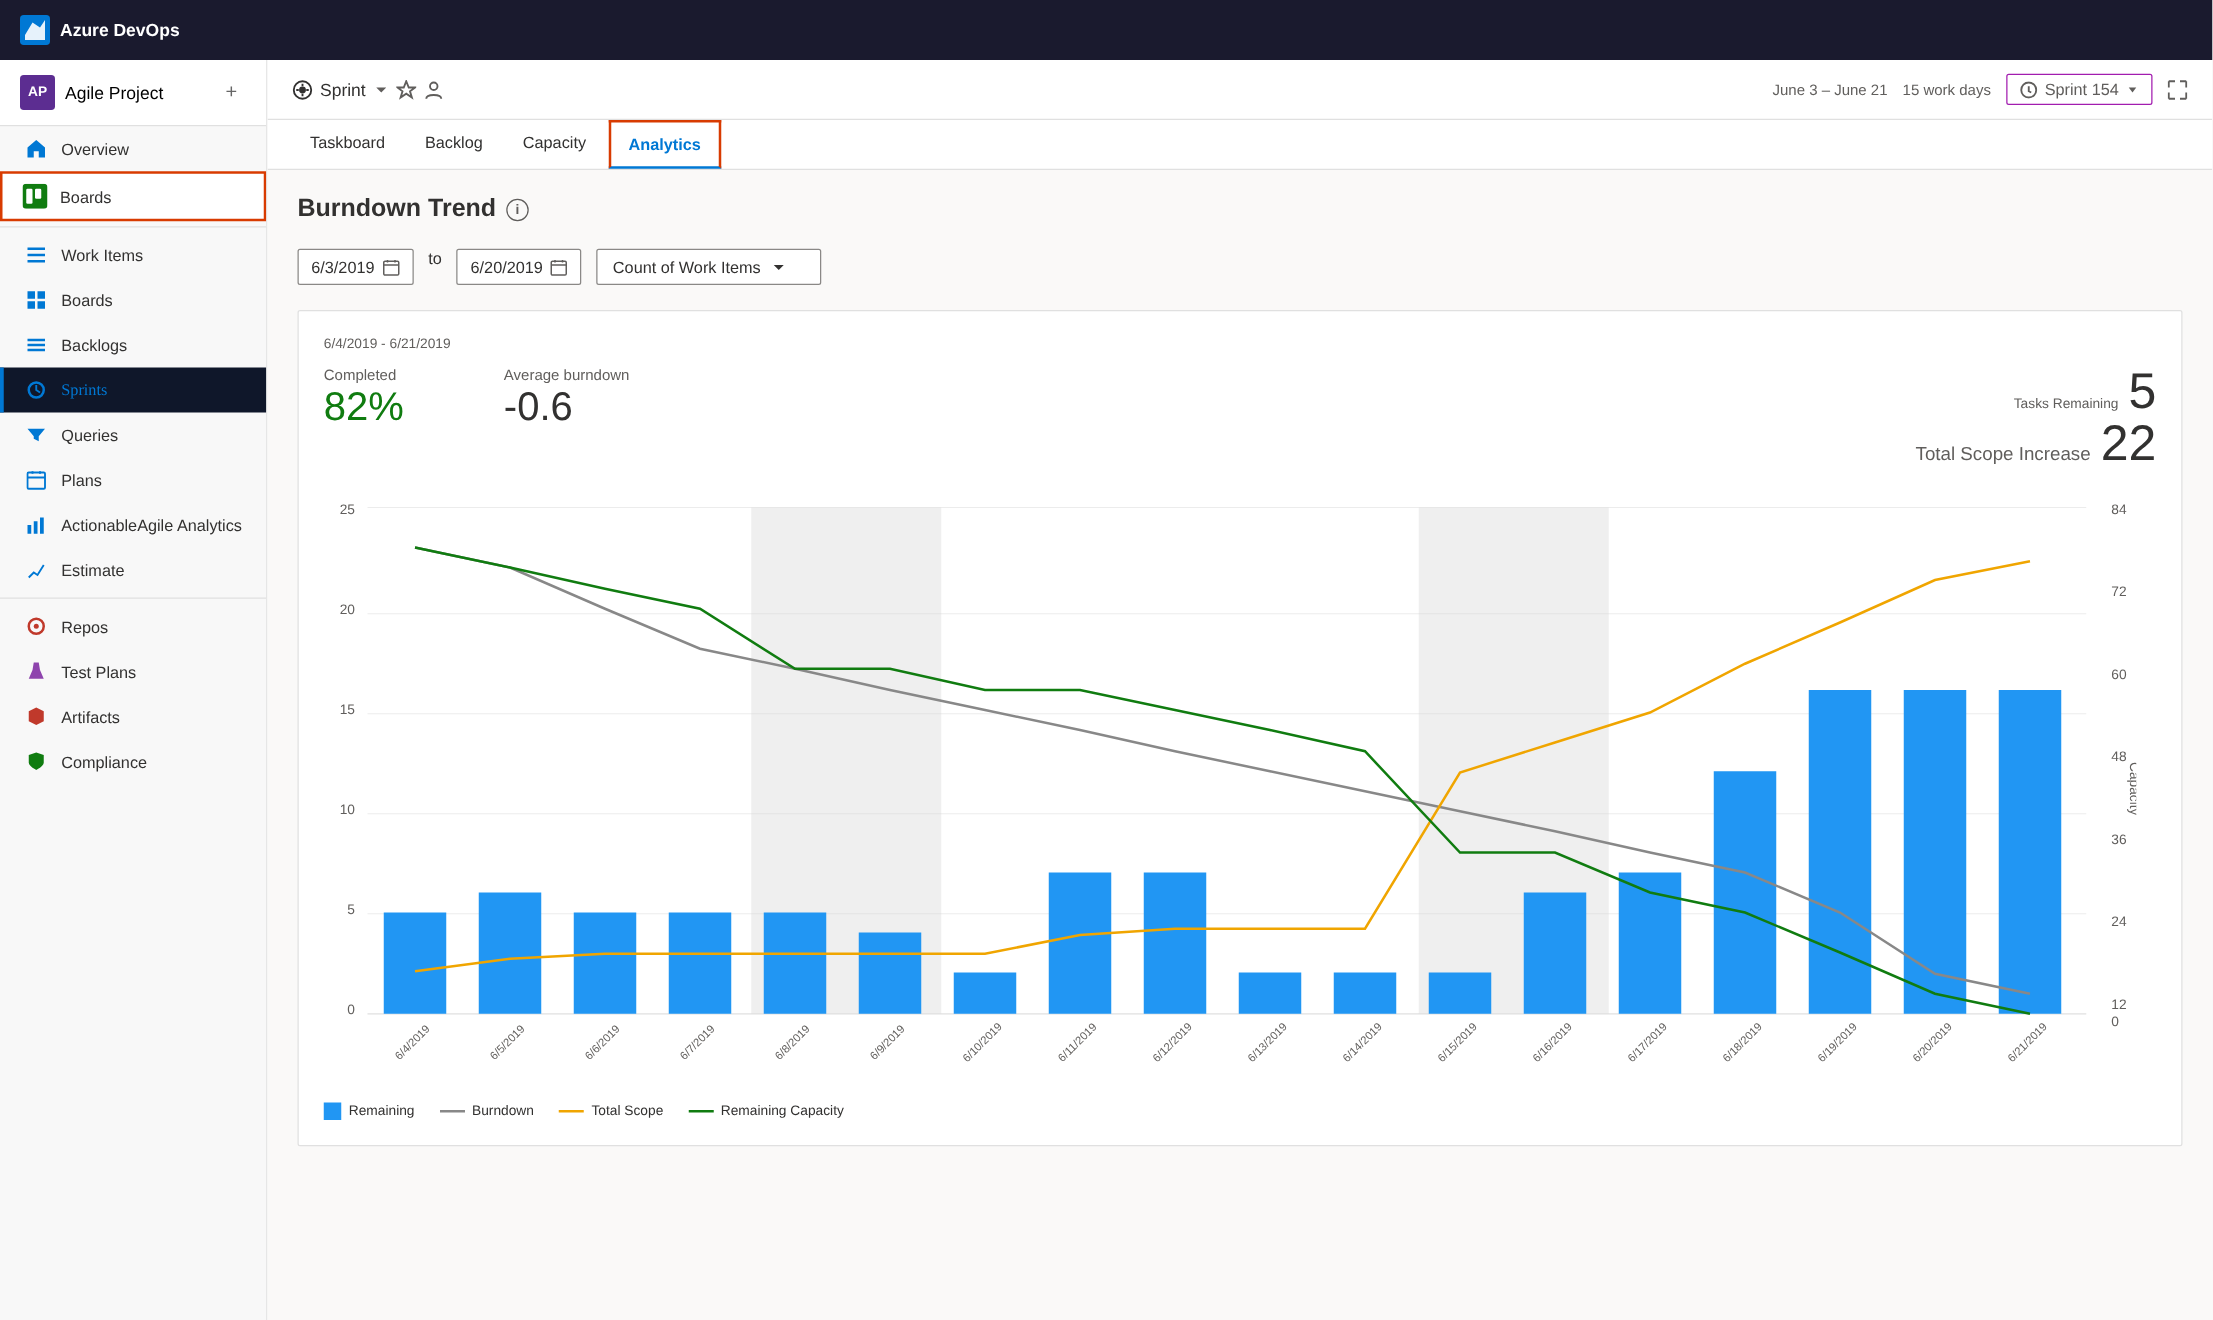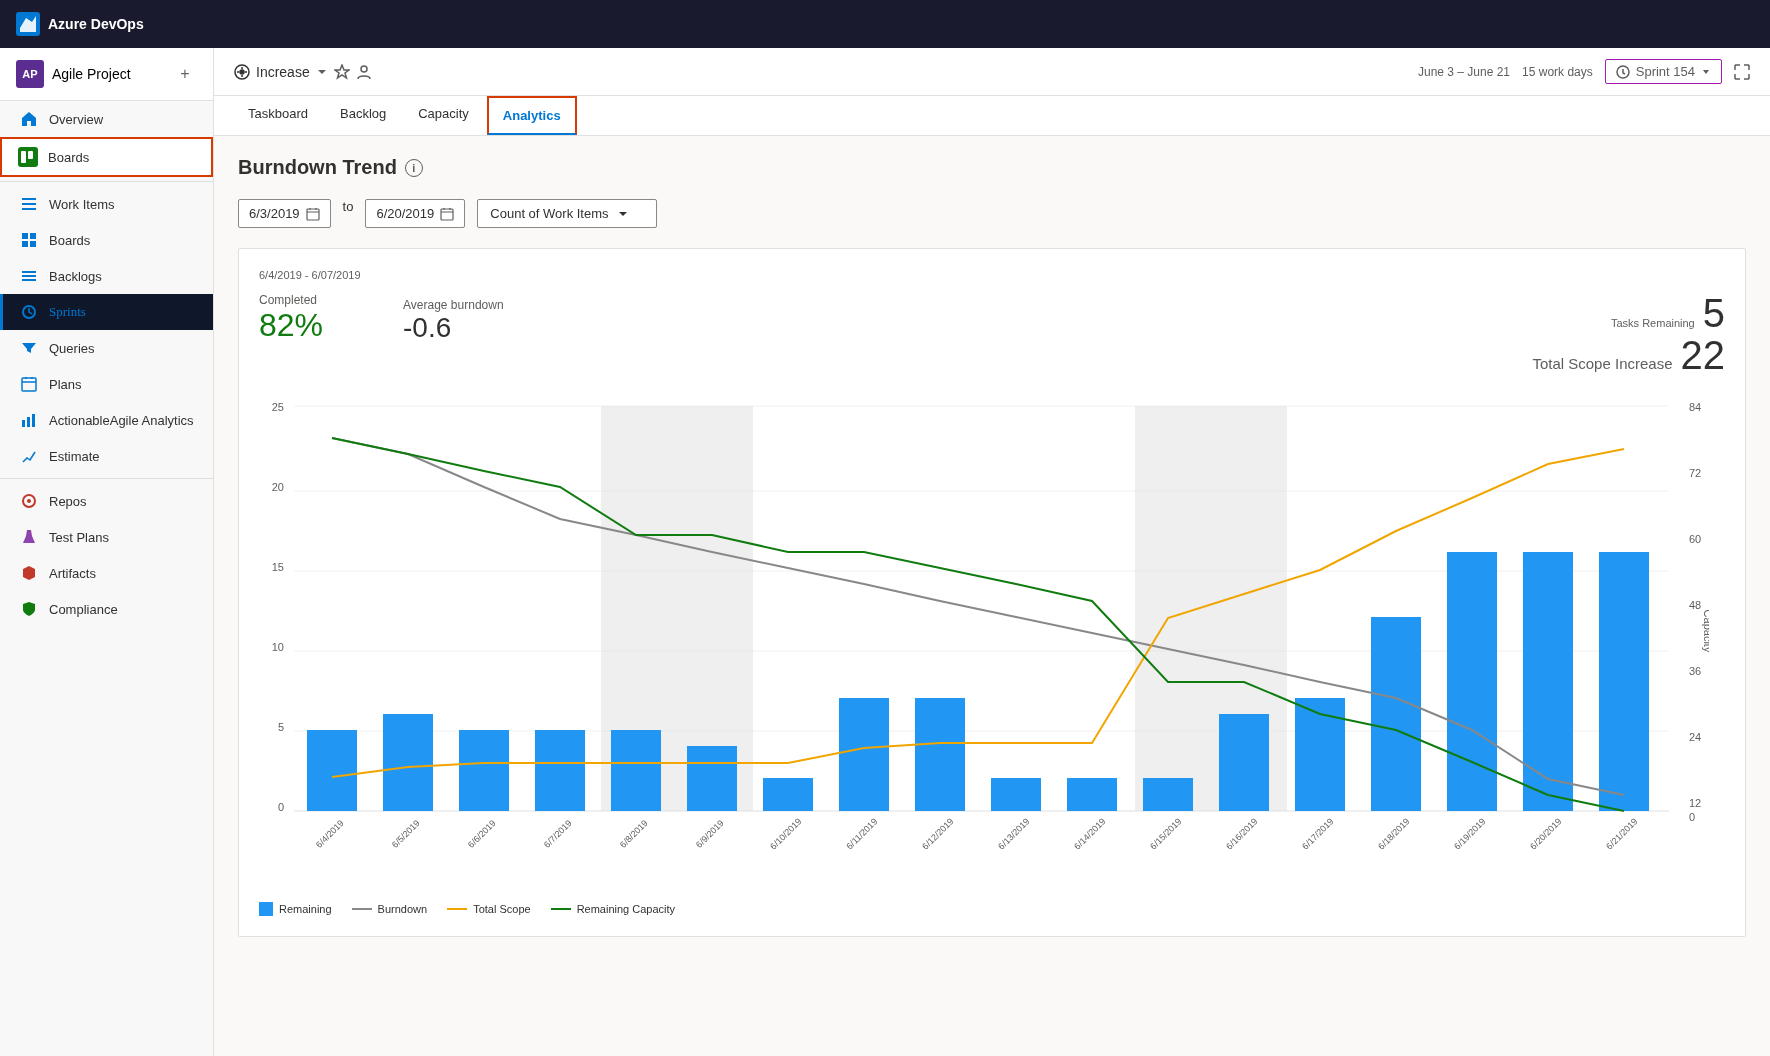--- a/index.html
+++ b/index.html
@@ -51,21 +51,21 @@
     .to-label { font-size: 13px; color: #323130; }
     .dropdown-btn { display: flex; align-items: center; gap: 8px; border: 1px solid #8a8886; background: white; padding: 6px 12px; border-radius: 2px; font-size: 13px; color: #323130; cursor: pointer; min-width: 180px; }
 
     
     .chart-container { background: white; border: 1px solid #e0e0e0; padding: 20px; border-radius: 2px; }
     .chart-period { font-size: 11px; color: #605e5c; margin-bottom: 12px; }
 
     .chart-svg-container { position: relative; }
 
     
-    .chart-legend { display: flex; gap: 20px; margin-top: 28px; align-items: center; }
+    .chart-legend { display: flex; gap: 20px; margin-top: 8px; align-items: center; }
     .legend-item { display: flex; align-items: center; gap: 6px; font-size: 11px; color: #323130; }
     .legend-color { width: 14px; height: 14px; }
     .legend-line { width: 20px; height: 2px; }
 
     .sprint-selector { display: flex; align-items: center; gap: 6px; border: 1px solid #a21caf; background: white; padding: 4px 10px; border-radius: 2px; font-size: 13px; cursor: pointer; }
   </style>
 </head>
 <body>
 
 <div class="top-bar">
@@ -237,21 +237,21 @@
 
   <div class="content-area">
 
     <div class="subheader">
       <div class="compass-title">
         <svg width="16" height="16" viewBox="0 0 16 16" fill="none" stroke="#323130" stroke-width="1.5">
             <circle cx="8" cy="8" r="7"></circle>
             <path d="M8 3v2M8 11v2M3 8h2M11 8h2"></path>
             <circle cx="8" cy="8" r="2" fill="#323130"></circle>
           </svg>
-        <span>Increase</span>
+        <span>Sprint</span>
         <svg width="12" height="12" viewBox="0 0 12 12" fill="#605e5c">
             <path d="M2 4l4 4 4-4"></path>
           </svg>
         <svg width="16" height="16" viewBox="0 0 16 16" fill="none" stroke="#605e5c" stroke-width="1.5">
             <path d="M8 1l2 5h5l-4 3 1.5 5L8 11l-4.5 3L5 9 1 6h5z"></path>
           </svg>
         <svg width="16" height="16" viewBox="0 0 16 16" fill="none" stroke="#605e5c" stroke-width="1.5">
             <circle cx="8" cy="5" r="3"></circle>
             <path d="M2 15c0-4 12-4 12 0"></path>
           </svg>
@@ -306,31 +306,31 @@
         </div>
         <div class="dropdown-btn">
           <span>Count of Work Items</span>
           <svg width="12" height="12" viewBox="0 0 12 12" fill="#323130">
               <path d="M2 4l4 4 4-4"></path>
             </svg>
         </div>
       </div>
 
       <div class="chart-container">
-        <div class="chart-period">6/4/2019 - 6/07/2019</div>
+        <div class="chart-period">6/4/2019 - 6/21/2019</div>
 
         <div style="display:flex; align-items:flex-start; margin-bottom: 16px;">
           <div style="display:flex; gap:80px; align-items:flex-end;">
             <div>
               <div style="font-size:12px; color:#605e5c;">Completed</div>
               <div style="font-size:32px; font-weight:300; color:#107c10;">82%</div>
             </div>
             <div>
               <div style="font-size:12px; color:#605e5c;">Average burndown</div>
-              <div style="font-size:28px; font-weight:300; color:#323130;">-0.6</div>
+              <div style="font-size:32px; font-weight:300; color:#323130;">-0.6</div>
             </div>
           </div>
           <div style="margin-left:auto; display:flex; flex-direction:column; align-items:flex-end; gap:2px;">
             <div style="display:flex; align-items:baseline; gap:8px;">
               <span style="font-size:11px; color:#605e5c;">Tasks Remaining</span>
               <span style="font-size:40px; font-weight:300; color:#323130; line-height:1;">5</span>
             </div>
             <div style="display:flex; align-items:baseline; gap:8px;">
               <span style="font-size:15px; color:#605e5c;">Total Scope Increase</span>
               <span style="font-size:40px; font-weight:300; color:#323130; line-height:1;">22</span>

